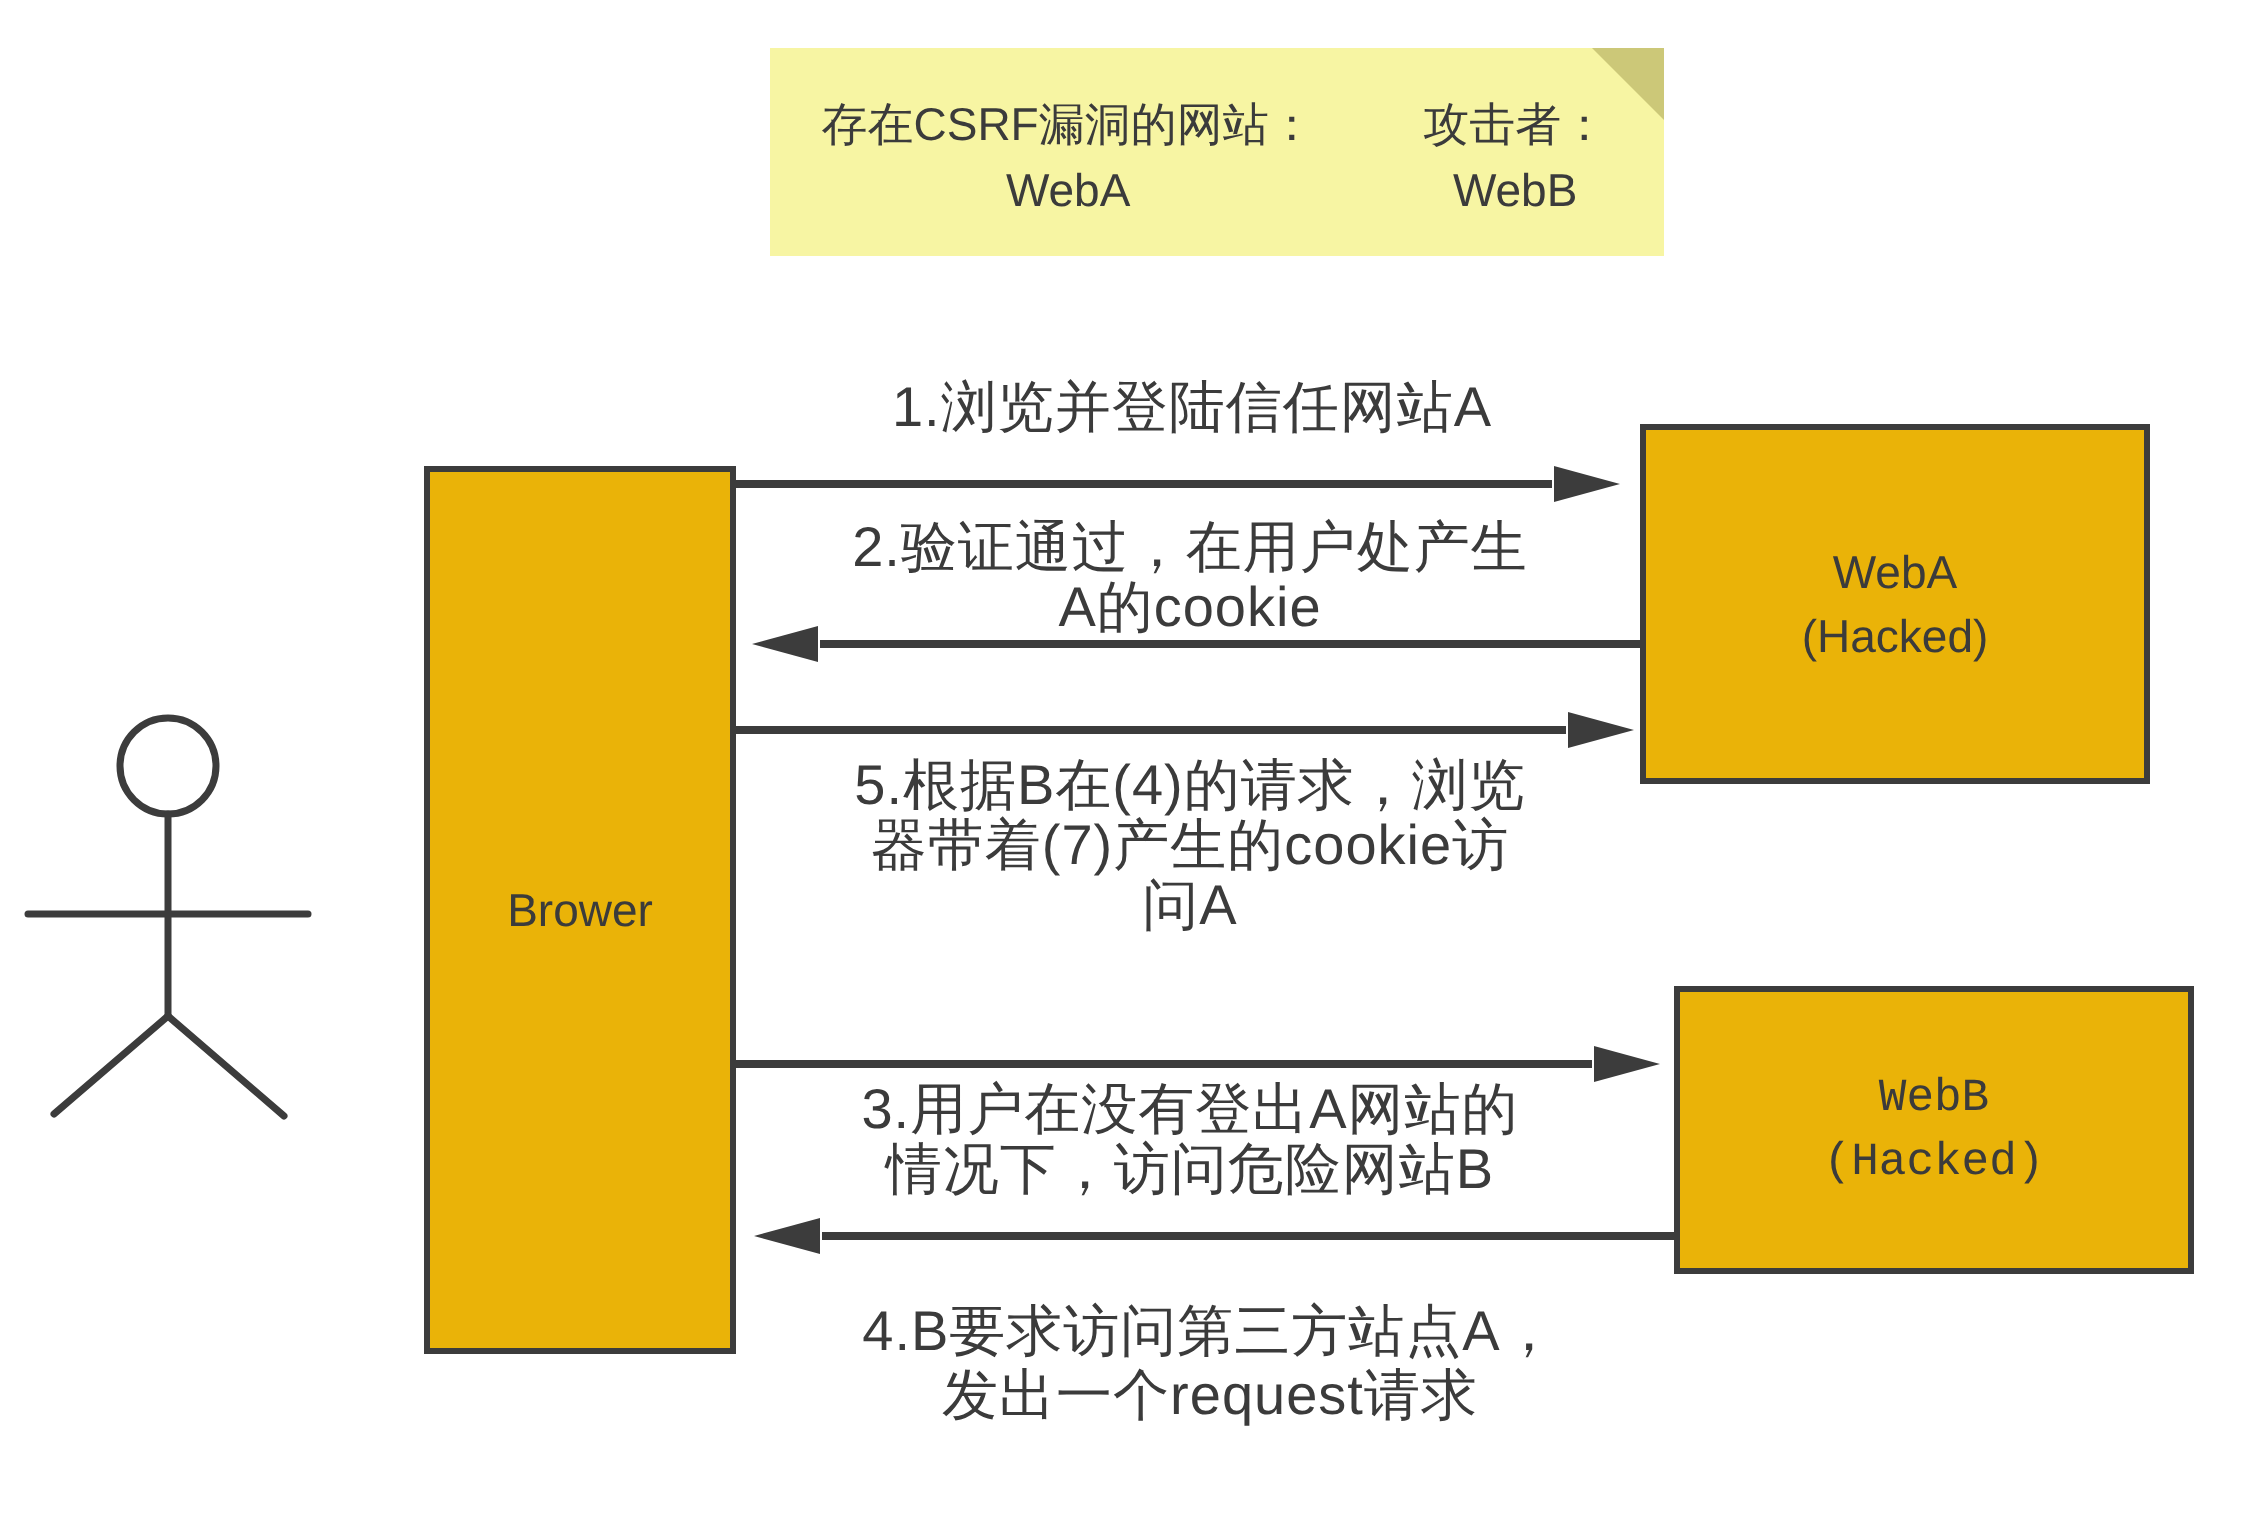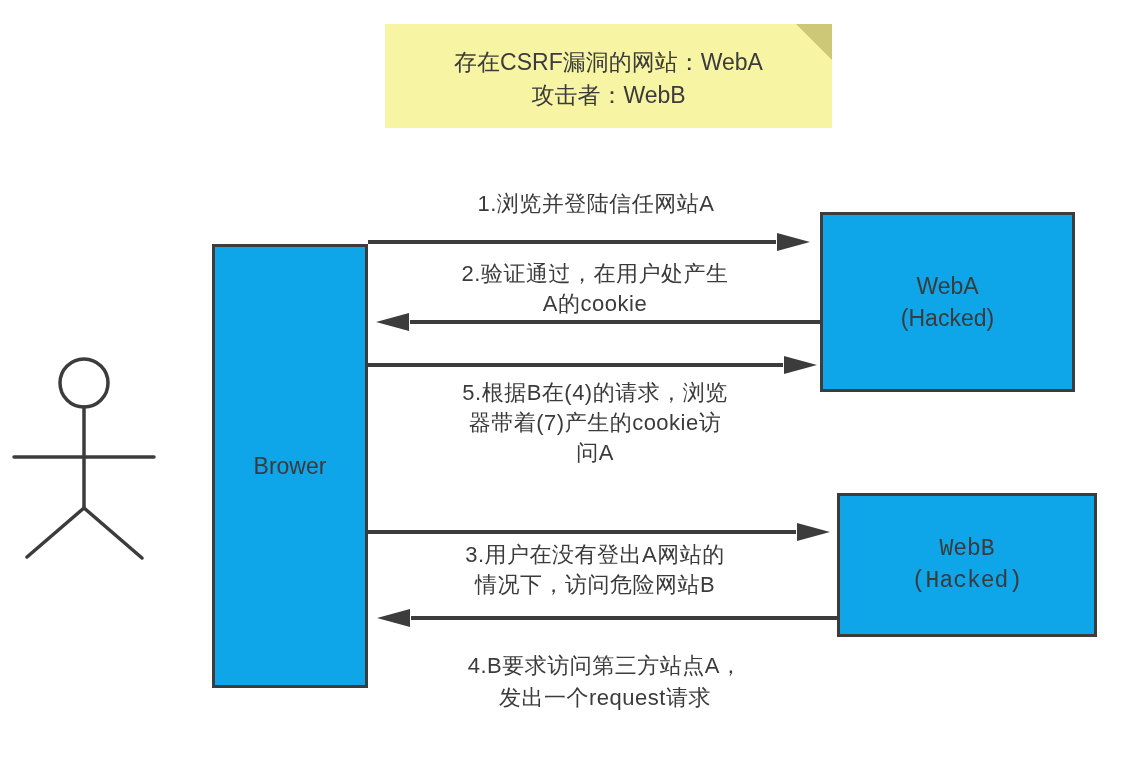--- a/index.html
+++ b/index.html
@@ -13,52 +13,52 @@
     color: #3b3b3b;
   }
 
   
   .note {
     position: absolute;
     left: 385px; top: 24px;
     width: 447px; height: 104px;
     background: #f7f5a3;
     display: flex;
-    flex-direction: column;
+    flex-direction: row;
     align-items: center;
     justify-content: center;
     padding-top: 6px;
     box-sizing: border-box;
     font-size: 23px;
     line-height: 33px;
     text-align: center;
   }
   .note-fold {
     position: absolute;
     top: 0; right: 0;
     width: 0; height: 0;
     border-top: 36px solid #ccc878;
     border-left: 36px solid transparent;
   }
 
   
   .node {
     position: absolute;
     border: 3px solid #3c3c3c;
-    background: #0ea5e9;
+    background: #eab308;
     box-sizing: border-box;
     display: flex;
     flex-direction: column;
     align-items: center;
     justify-content: center;
     font-size: 23px;
     line-height: 32px;
     text-align: center;
   }
-  .node-browser { left: 212px; top: 244px; width: 156px; height: 444px; }
+  .node-browser { left: 212px; top: 233px; width: 156px; height: 444px; }
   .node-weba    { left: 820px; top: 212px; width: 255px; height: 180px; }
   .node-webb    { left: 837px; top: 493px; width: 260px; height: 144px; font-family: Liberation Mono, monospace; }
 
   
   .arrow {
     position: absolute;
     height: 4px;
     background: #3c3c3c;
   }
   .head {
@@ -80,21 +80,21 @@
   }
   .arrow-1 { left: 368px; top: 240px; width: 408px; }
   .arrow-2 { left: 410px; top: 320px; width: 410px; }
   .arrow-5 { left: 368px; top: 363px; width: 415px; }
   .arrow-3 { left: 368px; top: 530px; width: 428px; }
   .arrow-4 { left: 411px; top: 616px; width: 426px; }
 
   
   .msg-label {
     position: absolute;
-    font-size: 22px;
+    font-size: 28px;
     line-height: 30px;
     letter-spacing: 0.5px;
     text-align: center;
     white-space: nowrap;
   }
   .label-1 { left: 366px; top: 189px; width: 460px; }
   .label-2 { left: 375px; top: 259px; width: 440px; }
   .label-5 { left: 375px; top: 378px; width: 440px; }
   .label-3 { left: 372px; top: 540px; width: 446px; }
   .label-4 { left: 385px; top: 650px; width: 440px; line-height: 32px; }

